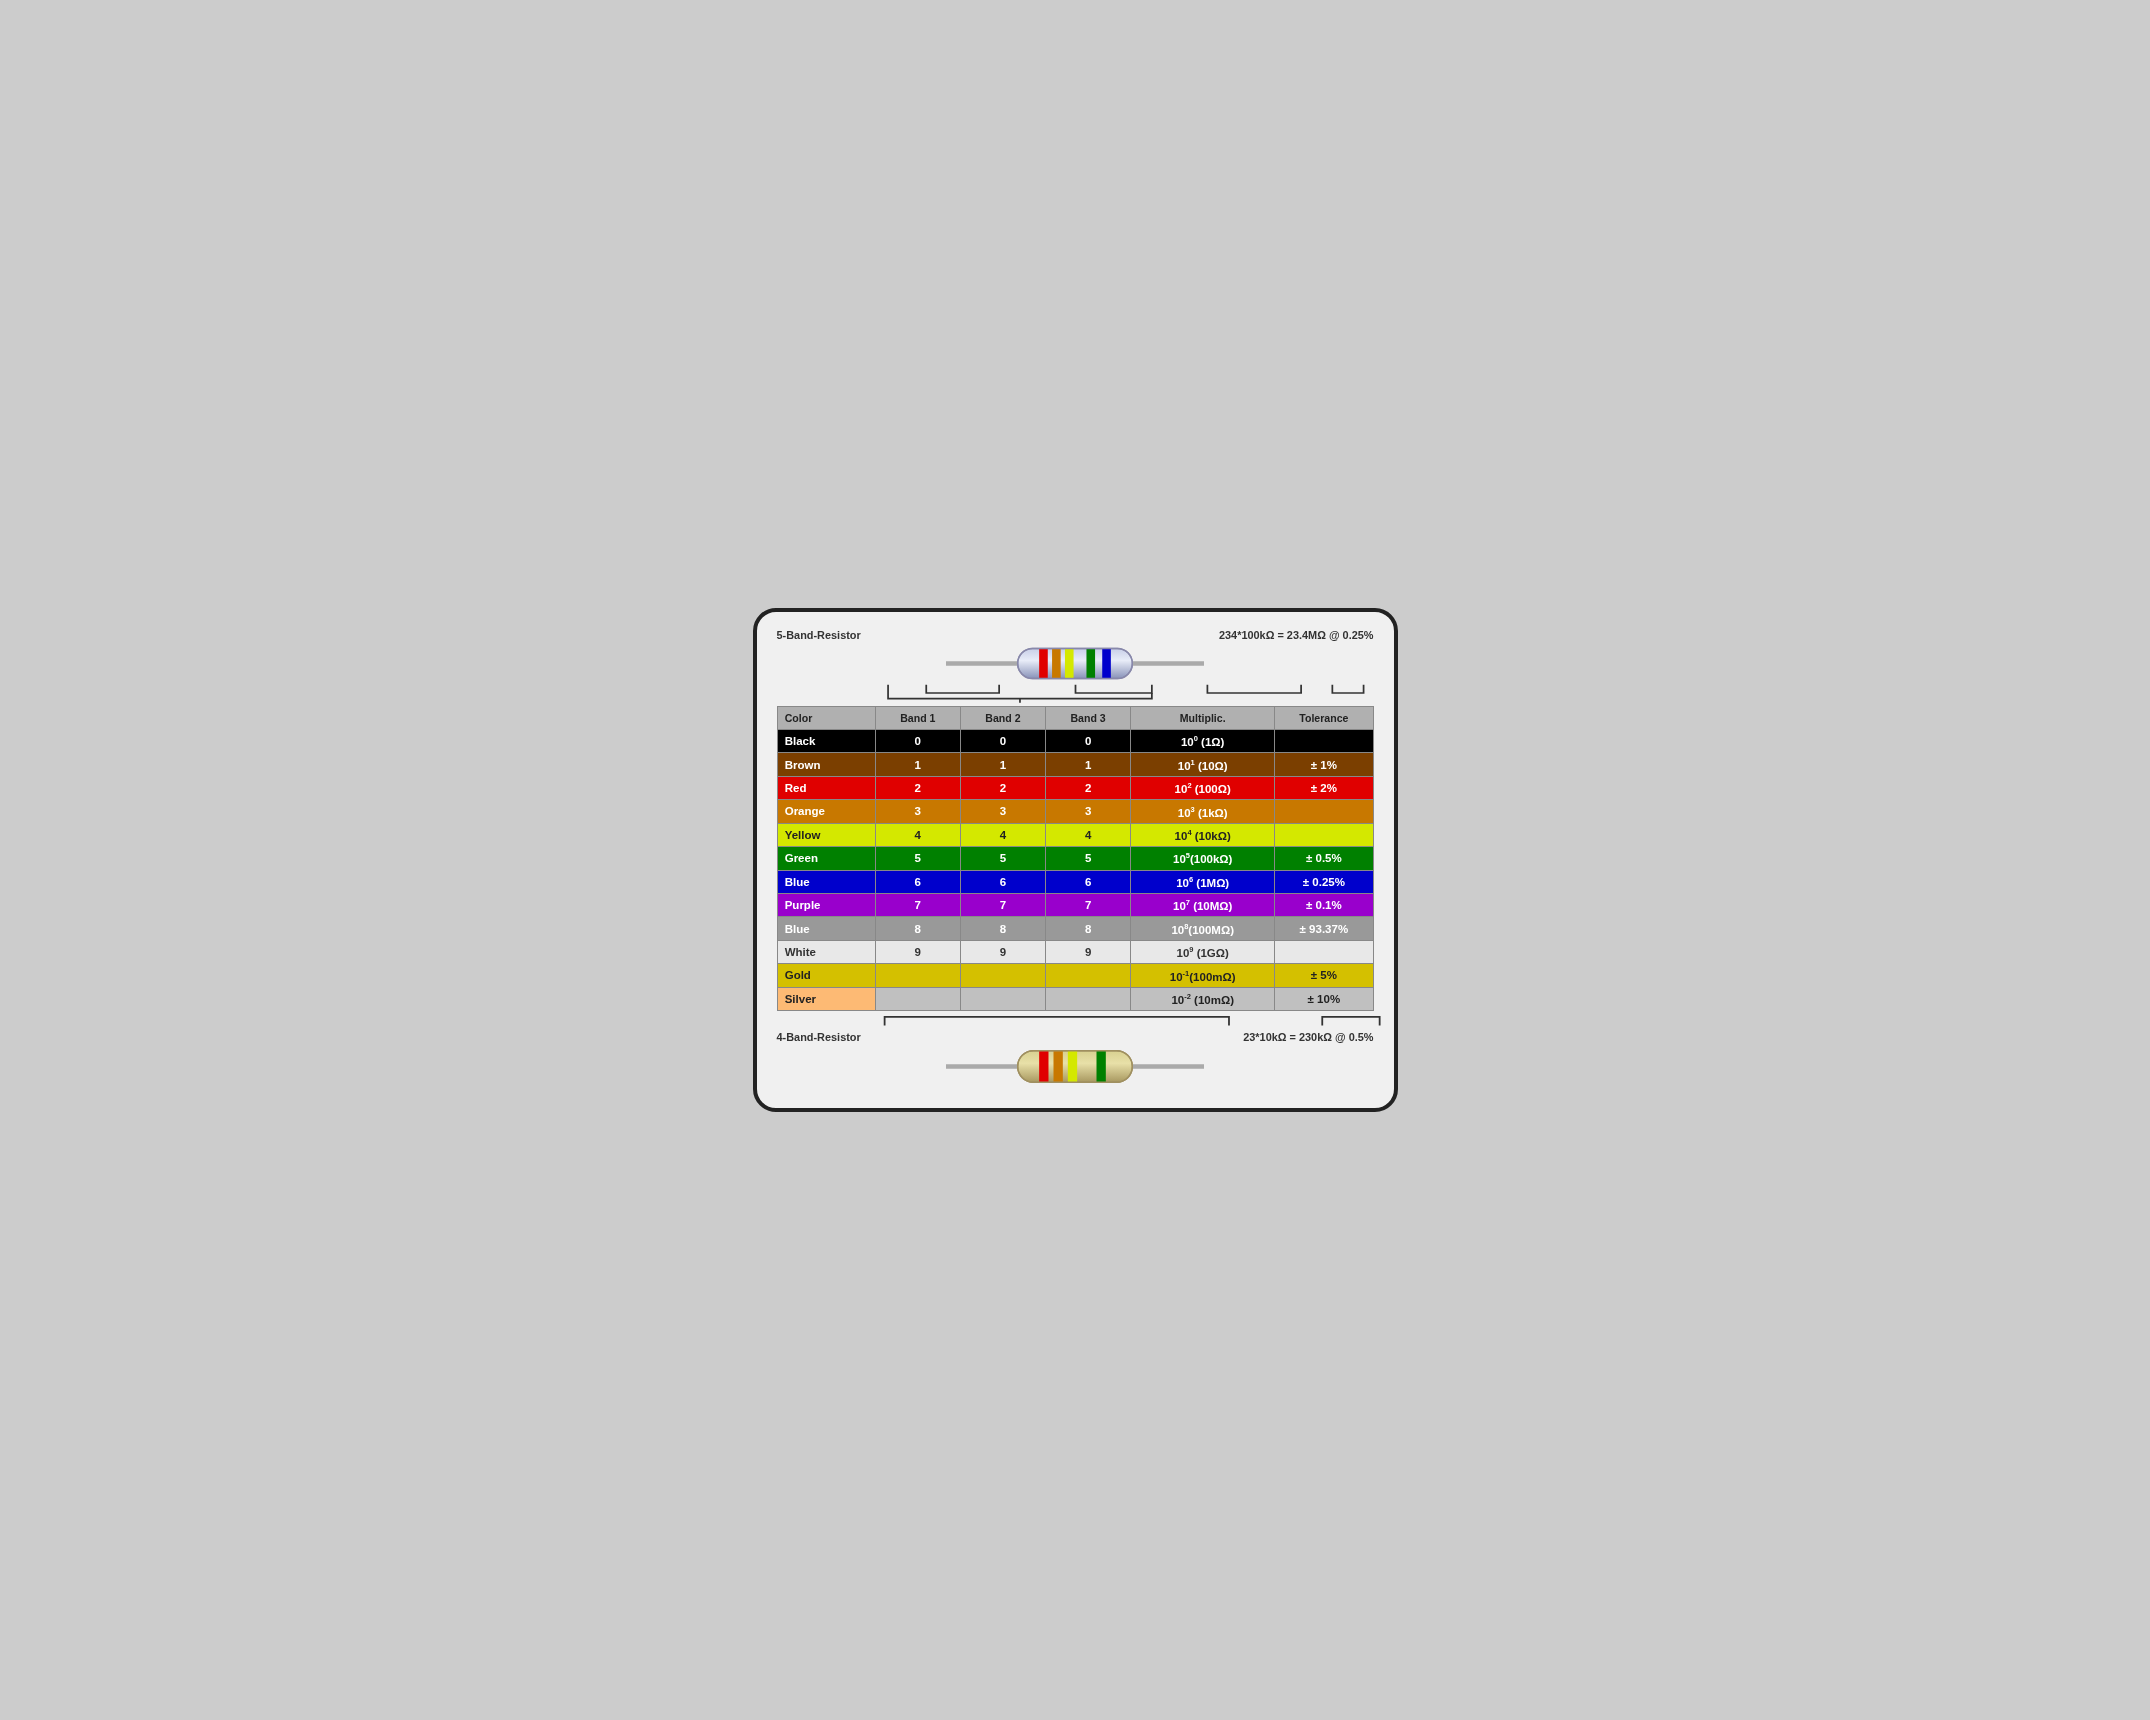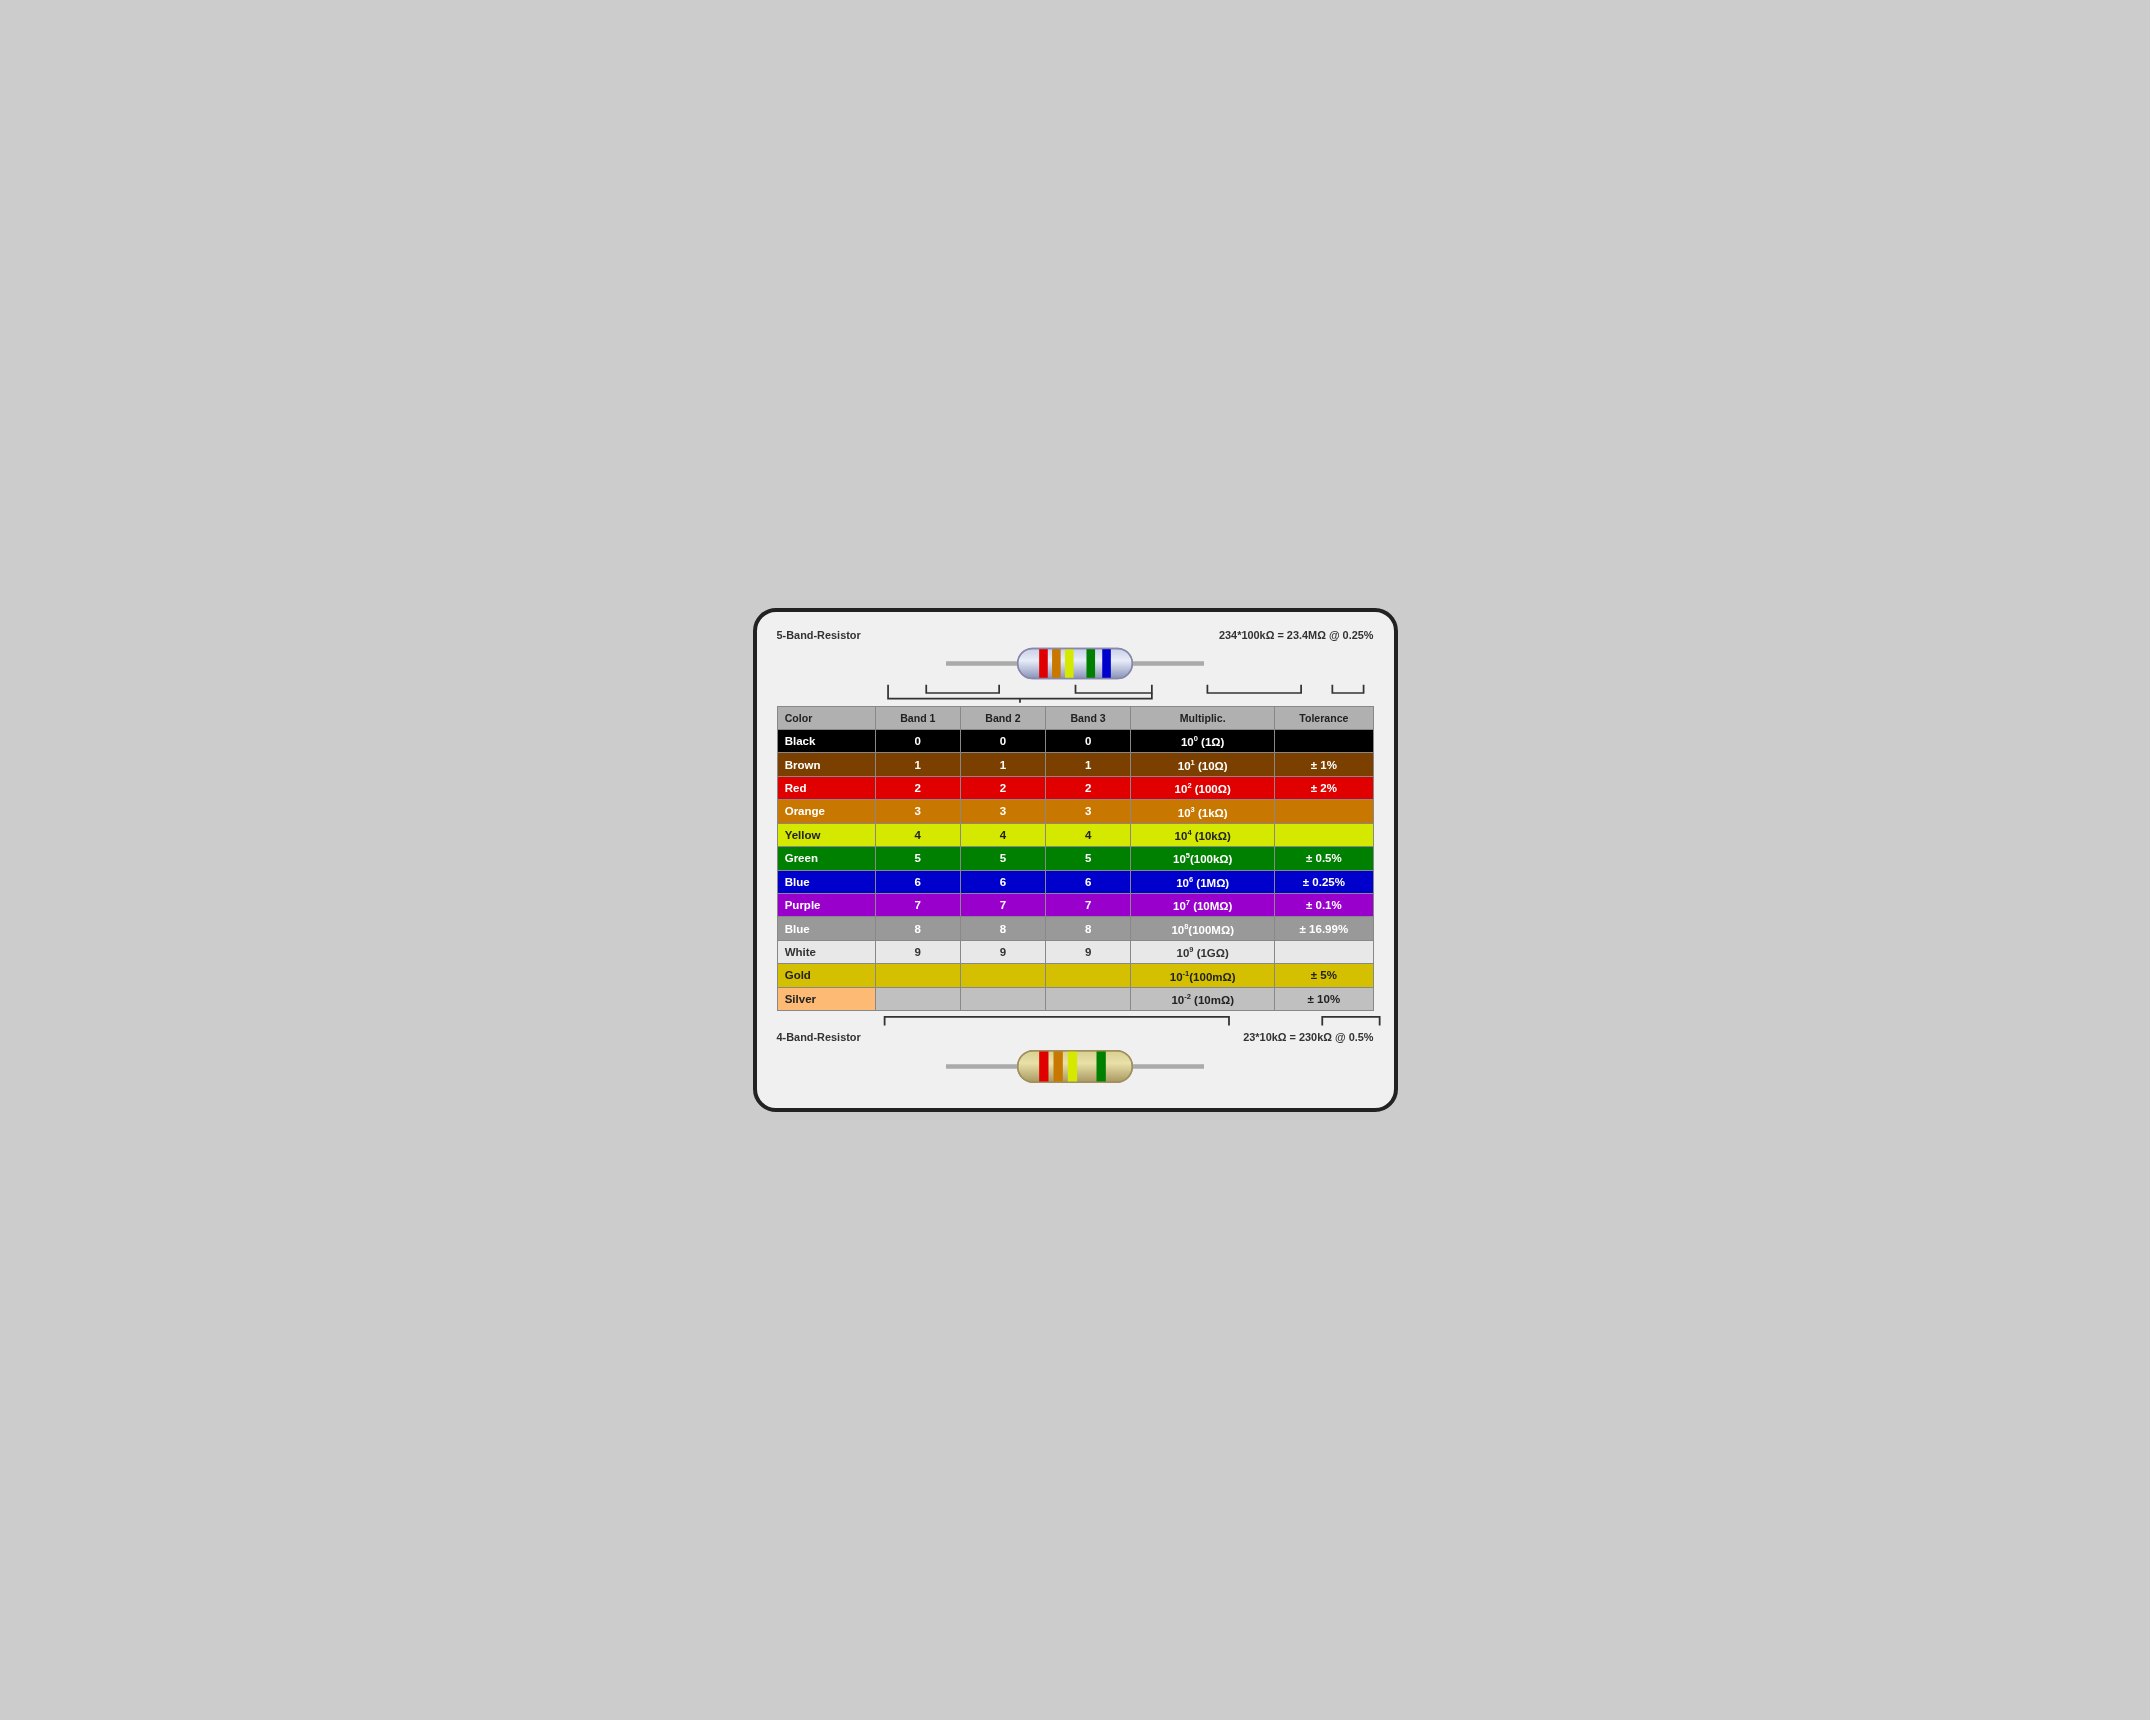--- a/index.html
+++ b/index.html
@@ -250,21 +250,21 @@
       <td class="col-band" style="background:#9900cc;color:#fff;">7</td>
       <td class="col-multi" style="background:#9900cc;color:#fff;">10<sup>7</sup>  (10MΩ)</td>
       <td class="col-tol" style="background:#9900cc;color:#fff;">± 0.1%</td>
     </tr>
         <tr>
       <td class="col-color" style="background:#999;color:#fff;">Blue</td>
       <td class="col-band" style="background:#999;color:#fff;">8</td>
       <td class="col-band" style="background:#999;color:#fff;">8</td>
       <td class="col-band" style="background:#999;color:#fff;">8</td>
       <td class="col-multi" style="background:#999;color:#fff;">10<sup>8</sup>(100MΩ)</td>
-      <td class="col-tol" style="background:#999;color:#fff;">± 16.99%</td>
+      <td class="col-tol" style="background:#999;color:#fff;">± 93.37%</td>
     </tr>
         <tr>
       <td class="col-color" style="background:#e8e8e8;color:#333;">White</td>
       <td class="col-band" style="background:#e8e8e8;color:#333;">9</td>
       <td class="col-band" style="background:#e8e8e8;color:#333;">9</td>
       <td class="col-band" style="background:#e8e8e8;color:#333;">9</td>
       <td class="col-multi" style="background:#e8e8e8;color:#333;">10<sup>9</sup>   (1GΩ)</td>
       <td class="col-tol" style="background:#e8e8e8;color:#333;"></td>
     </tr>
         <tr>

